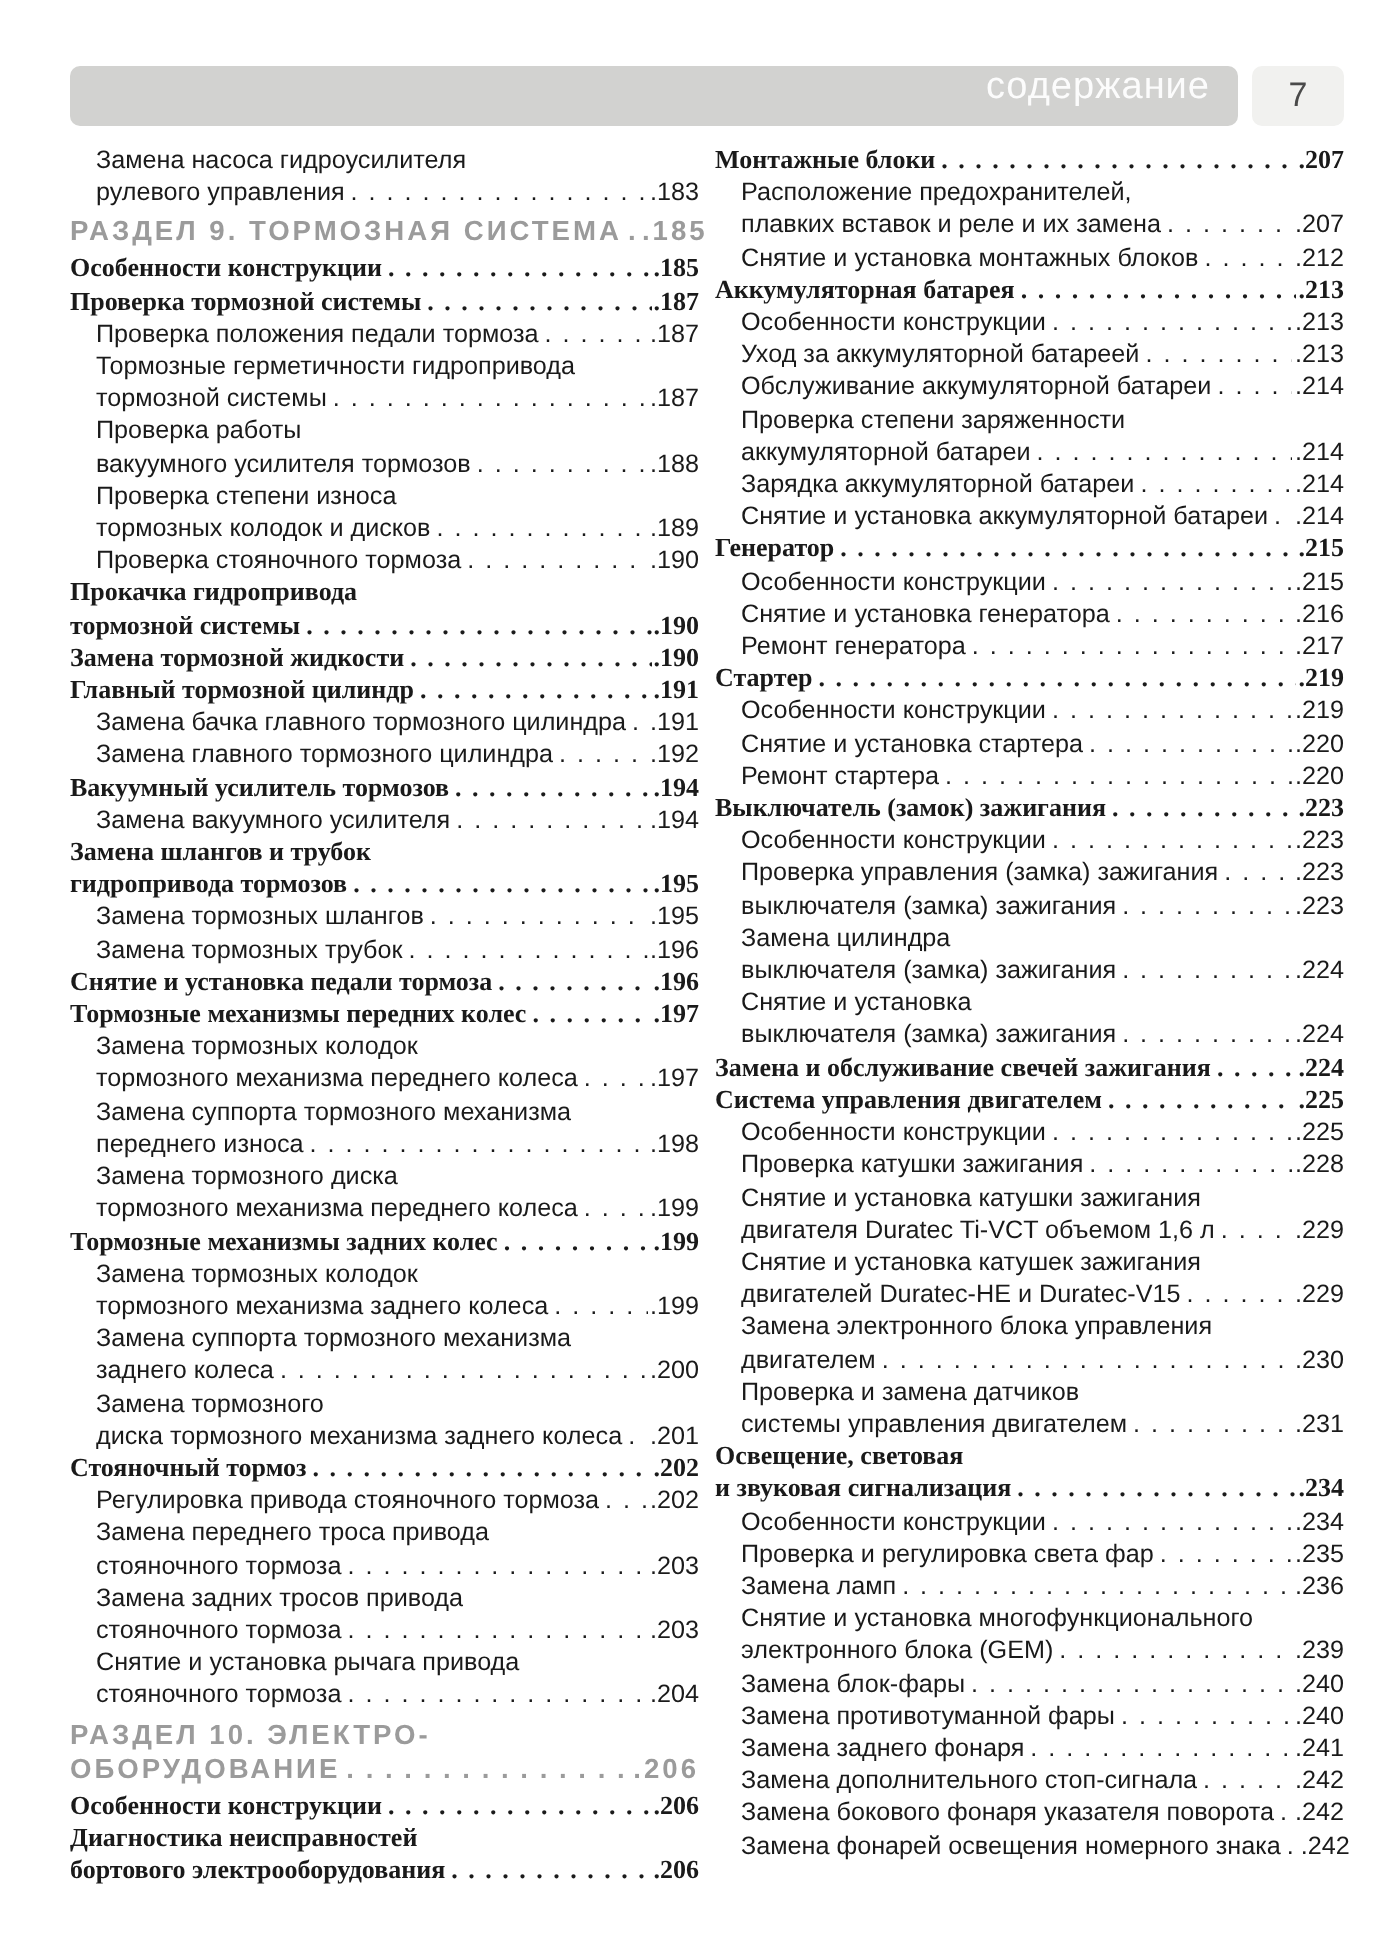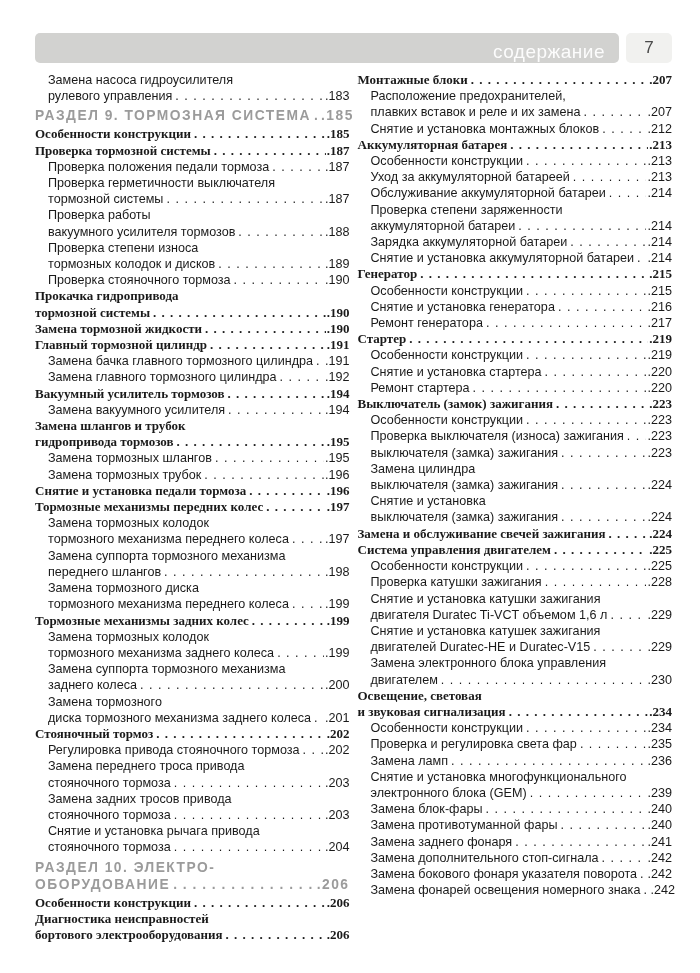--- a/index.html
+++ b/index.html
@@ -15,21 +15,21 @@
   
   .header{
     position:absolute;top:33px;left:35px;right:28px;
     height:30px;
     display:flex;align-items:stretch;
   }
   .header-bar{
     flex:1;
     background:#d2d2d0;
     border-radius:5px;
-    display:flex;align-items:flex-end;justify-content:flex-end;
+    display:flex;align-items:flex-start;justify-content:flex-end;
     padding-right:14px;
     padding-left:44px;
   }
   .header-title{
     color:#fcfcfc;
     font-size:19px;
     letter-spacing:0.5px;
   }
   .page-num-box{
     width:46px;
@@ -127,21 +127,21 @@
           </div>
         </div>
         <div class="entry sub">
           <div class="line">
             <span class="txt">Проверка положения педали тормоза</span>
             <span class="leader"></span>
             <span class="pg">.187</span>
           </div>
         </div>
         <div class="entry sub">
-          <div class="line">Проверка герметичности выключателя</div>
+          <div class="line">Тормозные герметичности гидропривода</div>
           <div class="line">
             <span class="txt">тормозной системы</span>
             <span class="leader"></span>
             <span class="pg">.187</span>
           </div>
         </div>
         <div class="entry sub">
           <div class="line">Проверка работы</div>
           <div class="line">
             <span class="txt">вакуумного усилителя тормозов</span>
@@ -254,21 +254,21 @@
           <div class="line">Замена тормозных колодок</div>
           <div class="line">
             <span class="txt">тормозного механизма переднего колеса</span>
             <span class="leader"></span>
             <span class="pg">.197</span>
           </div>
         </div>
         <div class="entry sub">
           <div class="line">Замена суппорта тормозного механизма</div>
           <div class="line">
-            <span class="txt">переднего шлангов</span>
+            <span class="txt">переднего износа</span>
             <span class="leader"></span>
             <span class="pg">.198</span>
           </div>
         </div>
         <div class="entry sub">
           <div class="line">Замена тормозного диска</div>
           <div class="line">
             <span class="txt">тормозного механизма переднего колеса</span>
             <span class="leader"></span>
             <span class="pg">.199</span>
@@ -505,21 +505,21 @@
         </div>
         <div class="entry sub">
           <div class="line">
             <span class="txt">Особенности конструкции</span>
             <span class="leader"></span>
             <span class="pg">.223</span>
           </div>
         </div>
         <div class="entry sub">
           <div class="line">
-            <span class="txt">Проверка выключателя (износа) зажигания</span>
+            <span class="txt">Проверка управления (замка) зажигания</span>
             <span class="leader"></span>
             <span class="pg">.223</span>
           </div>
         </div>
         <div class="entry sub">
           <div class="line">
             <span class="txt">выключателя (замка) зажигания</span>
             <span class="leader"></span>
             <span class="pg">.223</span>
           </div>
@@ -583,20 +583,28 @@
             <span class="leader"></span>
             <span class="pg">.229</span>
           </div>
         </div>
         <div class="entry sub">
           <div class="line">Замена электронного блока управления</div>
           <div class="line">
             <span class="txt">двигателем</span>
             <span class="leader"></span>
             <span class="pg">.230</span>
+          </div>
+        </div>
+        <div class="entry sub">
+          <div class="line">Проверка и замена датчиков</div>
+          <div class="line">
+            <span class="txt">системы управления двигателем</span>
+            <span class="leader"></span>
+            <span class="pg">.231</span>
           </div>
         </div>
         <div class="entry main">
           <div class="line">Освещение, световая</div>
           <div class="line">
             <span class="txt">и звуковая сигнализация</span>
             <span class="leader"></span>
             <span class="pg">.234</span>
           </div>
         </div>

